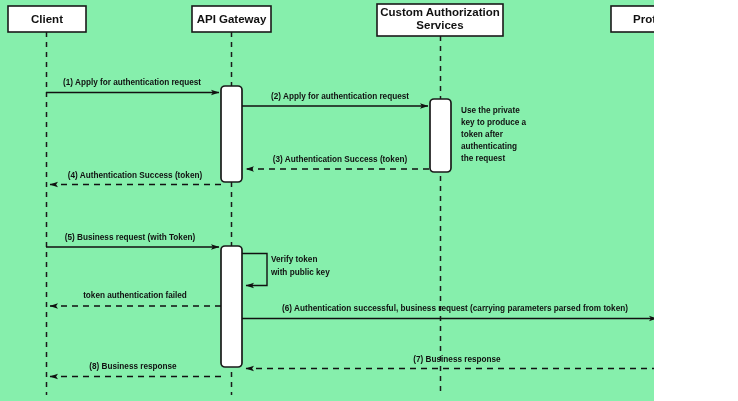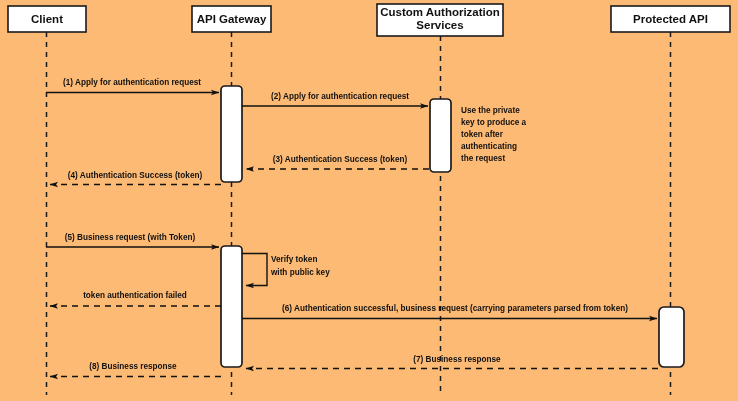--- a/index.html
+++ b/index.html
@@ -2,23 +2,23 @@
 <html><head>
 <meta charset="utf-8">
 <style>
   html, body {
     margin: 0;
     padding: 0;
     background: #ffffff;
   }
   #diagram-root {
     position: relative;
-    width: 738px;
+    width: 654px;
     height: 401px;
-    background: #fdba74;
+    background: #86efac;
     font-family: "Liberation Sans", sans-serif;
     overflow: hidden;
     text-align: center;
   }
   svg#seq-svg {
     display: block;
     width: 738px;
     height: 401px;
   }
   .lifeline-box {

